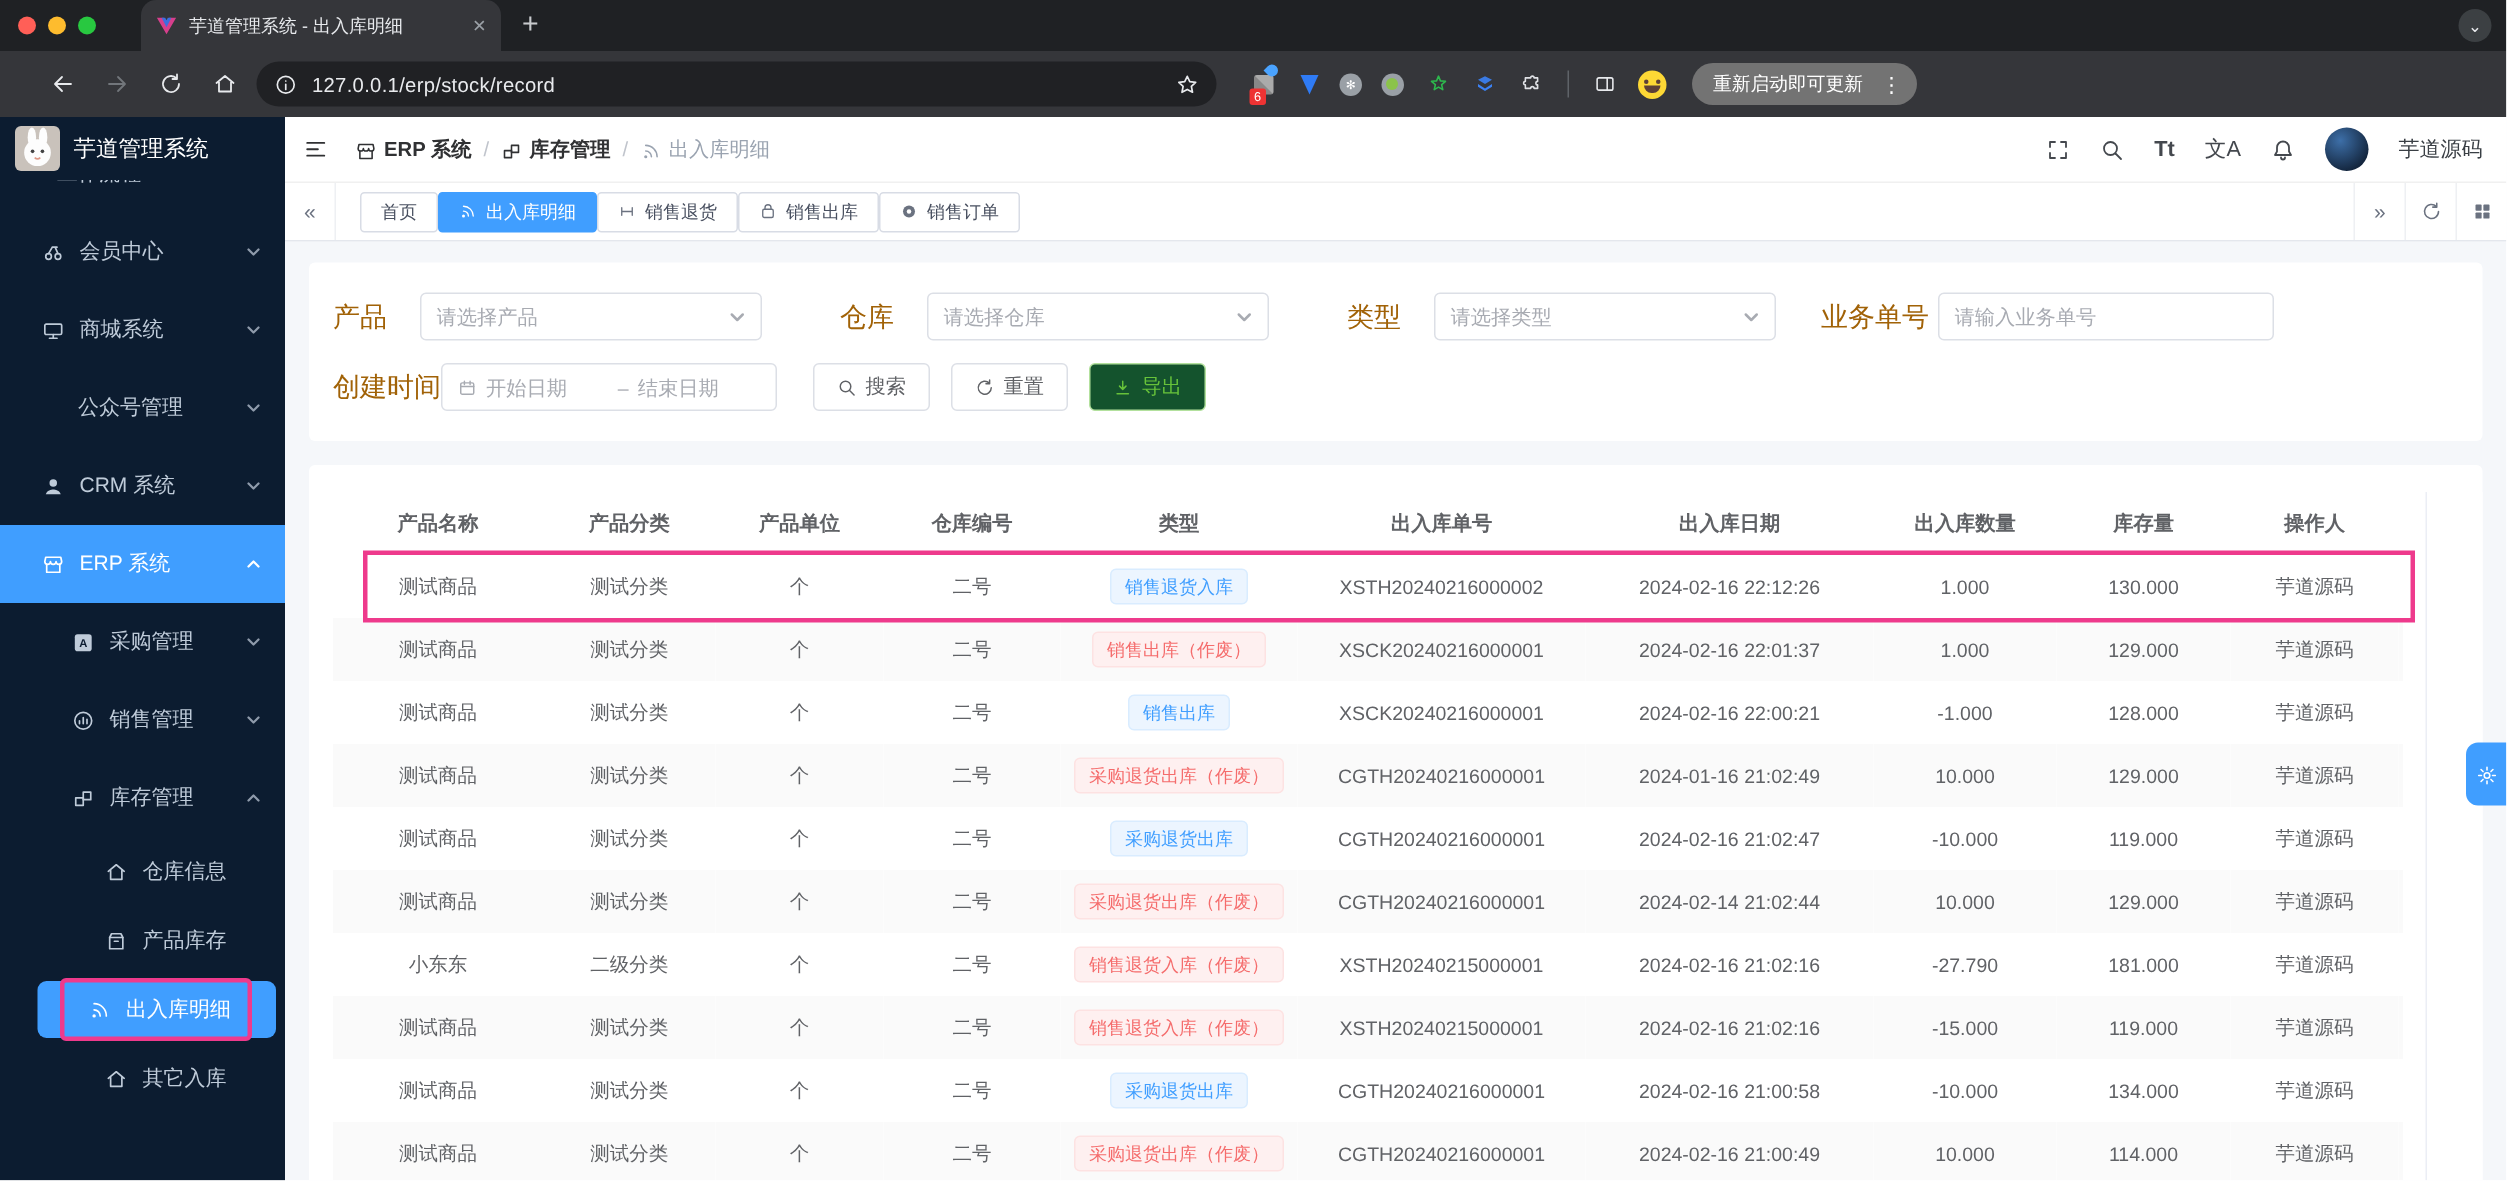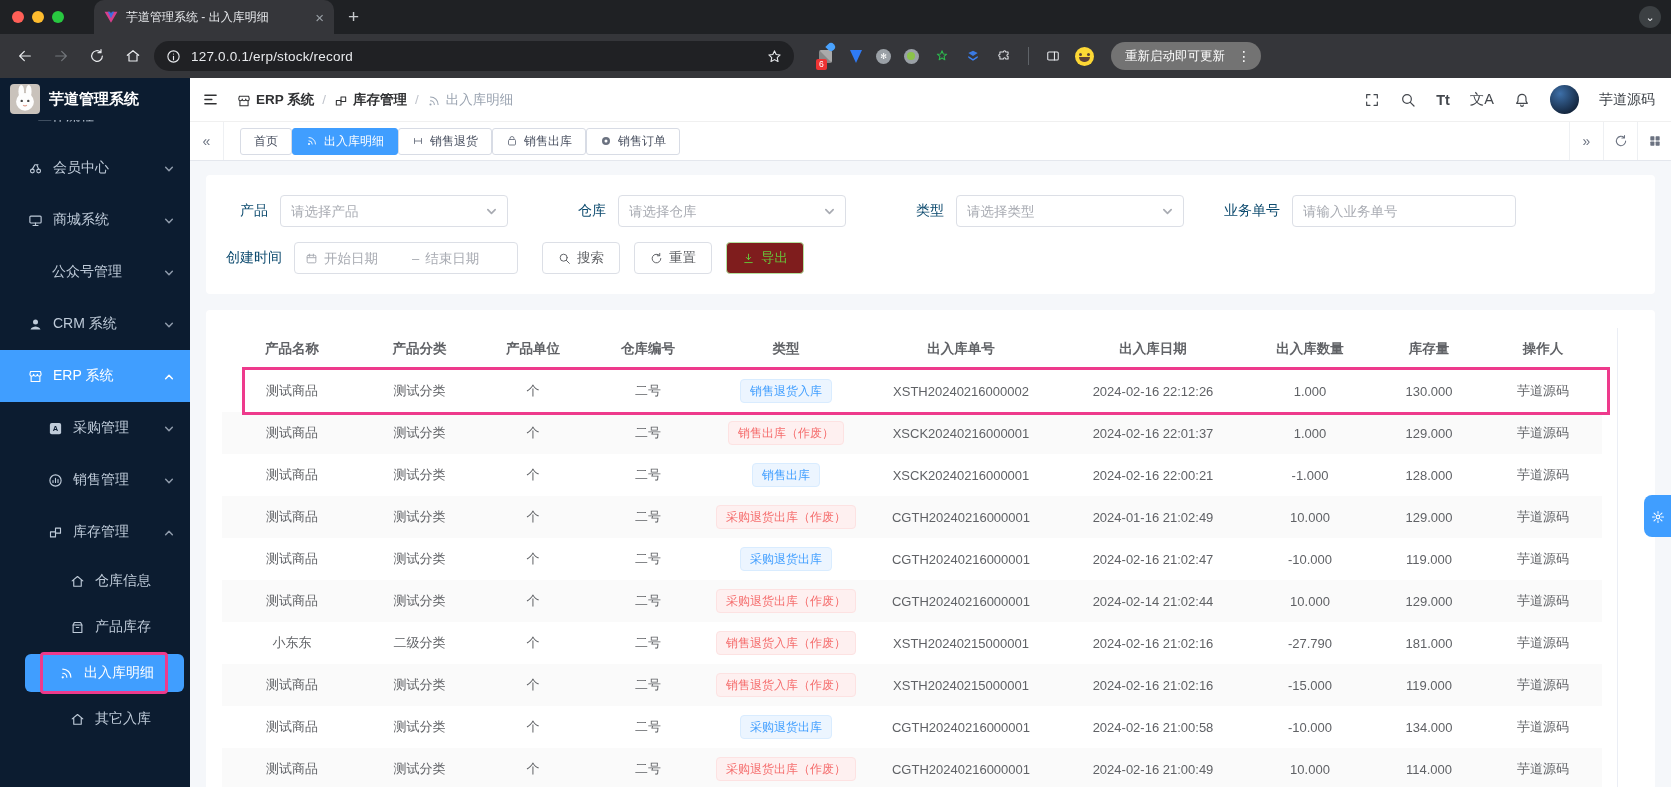--- a/index.html
+++ b/index.html
@@ -13,21 +13,21 @@
   
   .tabstrip { height:34px; background:#1f2124; display:flex; align-items:center; }
   .lights { display:flex; gap:8px; padding:0 14px 0 12px; }
   .light { width:12px; height:12px; border-radius:50%; }
   .l-red{background:#ff5f57;} .l-yellow{background:#febc2e;} .l-green{background:#28c840;}
   .btab { margin-left:16px; height:34px; width:240px; background:#35363a; border-radius:10px 10px 0 0; display:flex; align-items:center; gap:8px; padding:16px 10px; }
   .btab-title { color:#e8eaed; font-size:12px; flex:1; white-space:nowrap; overflow:hidden; }
   .btab-close { color:#9aa0a6; font-size:15px; cursor:default; }
   .newtab { color:#c7cacd; font-size:19px; margin-left:14px; }
   .tabsearch { margin-left:auto; margin-right:10px; width:22px; height:22px; border-radius:50%; background:#3c4043; color:#e8eaed; display:flex; align-items:center; justify-content:center; font-size:11px; }
-  .toolbar { height:44px; background:#35363a; display:flex; align-items:center; padding:0 10px; gap:6px; }
+  .toolbar { height:44px; background:#35363a; display:flex; align-items:center; padding:0 27px; gap:6px; }
   .nav-ic { width:30px; height:30px; display:flex; align-items:center; justify-content:center; color:#e8eaed; font-size:16px; border-radius:50%; }
   .nav-ic.dim { color:#72767b; }
   .urlpill { width:640px; height:30px; background:#202124; border-radius:15px; display:flex; align-items:center; gap:10px; padding:0 12px; color:#e8eaed; }
   .urlpill .url { flex:1; font-size:13.5px; letter-spacing:.2px; }
   .exts { display:flex; align-items:center; gap:9px; margin-left:14px; }
   .ext { width:22px; height:22px; display:flex; align-items:center; justify-content:center; position:relative; font-size:14px; }
   .ext-squares { width:13px; height:13px; background:linear-gradient(45deg,#888 49%,#aaa 51%); border-radius:2px; }
   .ext-badge { position:absolute; bottom:-3px; left:2px; background:#e33; color:#fff; font-size:8.5px; padding:0 3px; border-radius:2px; line-height:11px; }
   .ext-drop { position:absolute; top:-2px; right:1px; width:8px; height:8px; background:#4aa3ff; border-radius:50% 50% 50% 0; transform:rotate(45deg); }
   .ext-kite { width:0; height:0; border-left:6px solid transparent; border-right:6px solid transparent; border-top:13px solid #2f7bf5; }
@@ -43,21 +43,21 @@
   .emoji-face:before { content:""; position:absolute; left:4px; top:6px; width:3px; height:3px; border-radius:50%; background:#5d4037; box-shadow:8px 0 0 #5d4037; }
   .emoji-face:after { content:""; position:absolute; left:4px; top:10px; width:11px; height:5px; border-radius:0 0 10px 10px; background:#5d4037; }
   .restart-pill { margin-left:10px; height:28px; background:#737373; color:#fff; border-radius:14px; display:flex; align-items:center; gap:8px; padding:0 6px 0 14px; font-size:12.5px; white-space:nowrap; }
   .kebab { color:#fff; font-size:14px; padding:0 4px; }
 
   
   .app { display:flex; height:709px; }
   .sidebar { width:190px; background:#0c1c30; color:#bfcbd9; flex:0 0 190px; display:flex; flex-direction:column; position:relative; z-index:2; }
   .logo-row { height:42px; display:flex; align-items:center; gap:9px; padding:0 10px; background:#0c1c30; position:relative; z-index:3; }
   .logo-img { width:30px; height:30px; border-radius:4px; overflow:hidden; flex:0 0 30px; }
-  .logo-title { color:#fff; font-size:15px; font-weight:bold; white-space:nowrap; }
+  .logo-title { color:#fff; font-size:15px; font-weight:normal; white-space:nowrap; }
   .menu { flex:1; overflow:hidden; }
   .mi { height:52px; display:flex; align-items:center; gap:10px; padding:0 16px 0 28px; font-size:14px; cursor:pointer; position:relative; white-space:nowrap; }
   .mi .mlabel { flex:1; }
   .mi .chev { color:#8f9bab; font-size:10px; }
   .mi-l2 { padding-left:48px; }
   .mi-l2n { padding-left:52px; }
   .mi-l3 { height:46px; padding-left:70px; }
   .mi-active-top { background:#409eff; color:#fff; }
   .mi-active-top .chev { color:#fff; }
   .mi-sub-active { margin:4px 6px 4px 25px; height:38px; border-radius:6px; background:#409eff; color:#fff; padding-left:34px; }
@@ -89,36 +89,36 @@
   .tb-spacer { flex:1; }
   .tb-group { display:flex; height:100%; }
 
   .content { flex:1; padding:14px 16px 0 16px; overflow:hidden; position:relative; }
 
   
   .card { background:#fff; border-radius:4px; }
   .filter-card { padding:20px 16px 20px 16px; }
   .frow { display:flex; align-items:center; }
   .frow + .frow { margin-top:15px; }
-  .flabel { font-size:14px; color:#0c4a6e; text-align:right; margin-right:12px; white-space:nowrap; }
+  .flabel { font-size:18px; color:#a16207; text-align:left; margin-right:12px; white-space:nowrap; }
   .w60 { width:46px; } .w76 { width:66px; }
   .fgap { width:52px; } .fgap2 { width:30px; }
   .sel, .tinput, .drange { height:32px; border:1px solid #dcdfe6; border-radius:4px; background:#fff; display:flex; align-items:center; }
   .sel { width:228px; padding:0 10px; }
   .sel input, .tinput input, .din { border:none; outline:none; flex:1; font-size:13.5px; color:#606266; font-family:inherit; min-width:0; background:transparent; }
   ::placeholder { color:#a8abb2; opacity:1; }
   .sel .chev-d { color:#a8abb2; font-size:11px; }
   .tinput { width:224px; padding:0 10px; }
   .drange { width:224px; padding:0 10px; gap:6px; color:#a8abb2; }
   .drange .cal { font-size:13px; color:#a8abb2; display:flex; }
   .din { width:64px; }
   .dsep { color:#a8abb2; }
   .fbtn { height:32px; border-radius:4px; border:1px solid #dcdfe6; background:#fff; color:#606266; font-size:13.5px; display:inline-flex; align-items:center; gap:6px; padding:0 15px; margin-left:14px; font-family:inherit; cursor:pointer; }
   .fbtn .bic { font-size:13px; display:flex; }
-  .fbtn.green { background:#7f1d1d; border-color:#b3e19d; color:#67c23a; margin-left:14px; }
+  .fbtn.green { background:#14532d; border-color:#b3e19d; color:#67c23a; margin-left:14px; }
 
   
   .table-card { margin-top:16px; height:600px; position:relative; padding:18px 0 0 16px; }
   .twrap { display:flex; }
   table.dt { border-collapse:collapse; table-layout:fixed; width:1380px; }
   .dt th { height:42px; font-size:13.5px; color:#606266; font-weight:bold; text-align:center; background:#fff; }
   .dt td { height:42px; font-size:13px; color:#606266; text-align:center; white-space:nowrap; overflow:hidden; }
   .dt tbody tr:nth-child(even) td { background:#fafafa; }
   .badge { display:inline-block; font-size:12px; line-height:1; padding:5px 9px; border-radius:4px; white-space:nowrap; }
   .badge--blue { color:#409eff; background:#ecf5ff; border:1px solid #d9ecff; }

